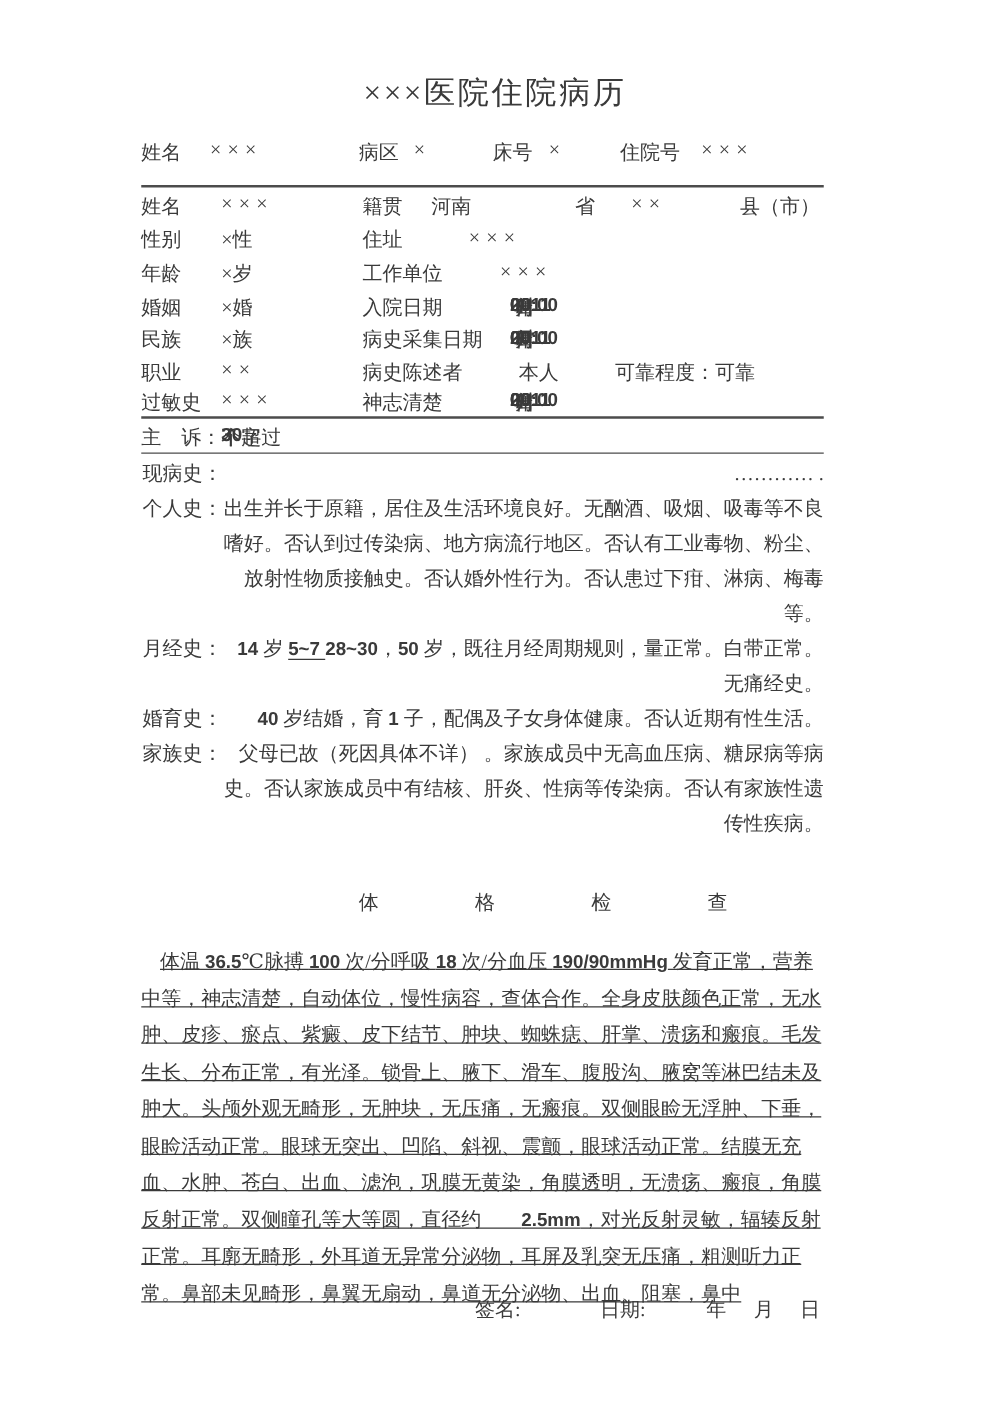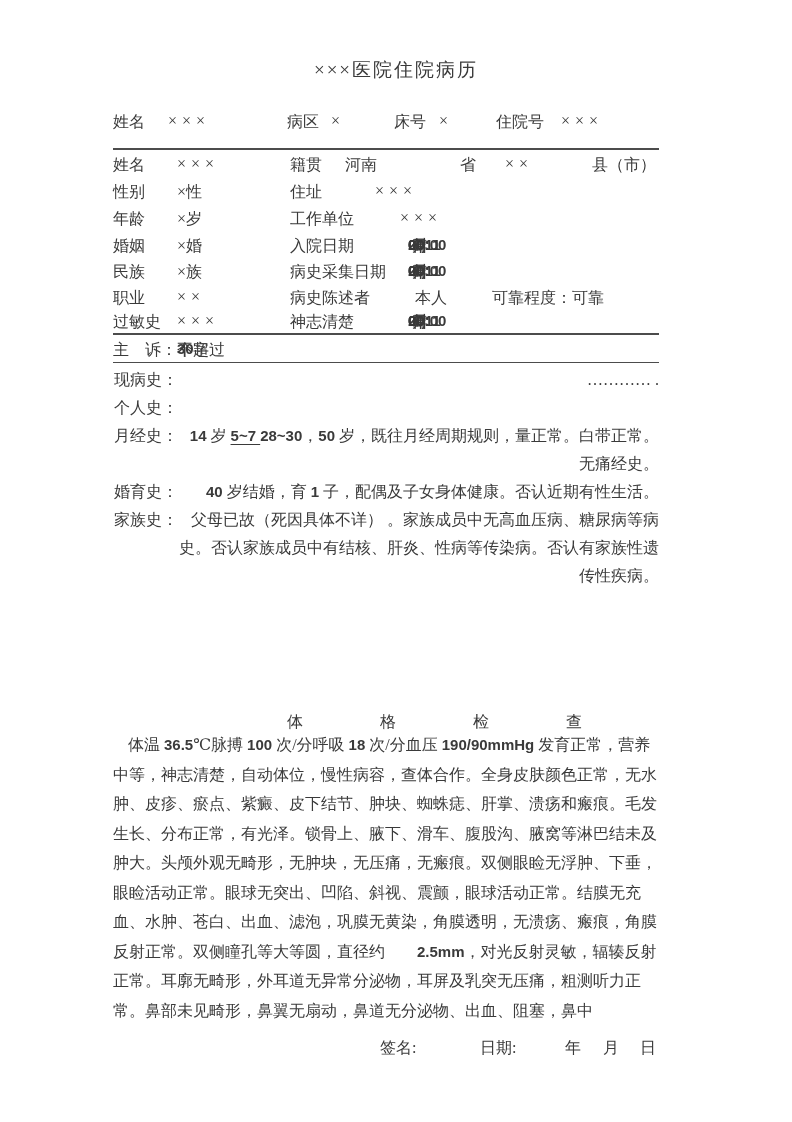--- a/index.html
+++ b/index.html
@@ -3,35 +3,35 @@
 <meta charset="utf-8">
 <style>
   html,body{margin:0;padding:0;background:#ffffff;}
   .page{
     position:relative;width:792px;height:1122px;background:#fff;
     font-family:"Liberation Serif","DejaVu Serif",serif;
     font-size:16px;color:#3a3a3a;overflow:hidden;
   }
   .title{
     position:absolute;top:57px;left:0;width:100%;text-align:center;
-    font-size:19px;letter-spacing:2px;
+    font-size:25px;letter-spacing:2px;
   }
   .row{position:absolute;left:113px;width:546px;height:26px;}
   .row span{position:absolute;top:0;white-space:pre;}
   .hline{position:absolute;left:113px;width:546px;height:0;border-top:2px solid #4c4c4c;}
   .hline.thin{border-top-width:1px;}
   .b{font-family:"Liberation Sans","DejaVu Sans",sans-serif;font-weight:bold;font-size:15px;}
   .u{text-decoration:underline;text-underline-offset:3px;}
   .v{letter-spacing:5px;}
   #histories{position:absolute;left:113px;top:366px;width:546px;}
   .hist{display:flex;line-height:28px;text-align:right;}
   .hist .hl{flex:0 0 65px;}
   .hist .hb{flex:1;}
   #exam-heading{position:absolute;left:113px;top:712px;padding-left:174px;letter-spacing:77px;white-space:nowrap;}
-  #exam-para{position:absolute;left:113px;top:730px;width:546px;line-height:29.5px;text-indent:15px;}
+  #exam-para{position:absolute;left:113px;top:755px;width:546px;line-height:29.5px;text-indent:15px;text-decoration:underline;}
   #signature{position:absolute;left:113px;top:1038px;width:546px;height:24px;}
   #signature span{position:absolute;top:0;white-space:pre;}
 </style>
 </head>
 <body>
 
 <div class="page">
 
   <div class="title">×××医院住院病历</div>
 
@@ -110,20 +110,21 @@
 
   <div class="hline thin" style="top:362px"></div>
 
   <div id="histories">
     <div class="hist">
       <span class="hl">现病史：</span>
       <span class="hb"><span>………… .</span></span>
     </div>
     <div class="hist">
       <span class="hl">个人史：</span>
+      <span class="hb"><span>出生并长于原籍，居住及生活环境良好。无酗酒、吸烟、吸毒等不良嗜好。否认到过传染病、地方病流行地区。否认有工业毒物、粉尘、放射性物质接触史。否认婚外性行为。否认患过下疳、淋病、梅毒等。</span></span>
     </div>
     <div class="hist">
       <span class="hl">月经史：</span>
       <span class="hb"><span class="b">14</span><span> 岁 </span><span class="b u">5~7 </span><span class="b">28~30</span><span>，</span><span class="b">50</span><span> 岁，既往月经周期规则，量正常。白带正常。无痛经史。</span></span>
     </div>
     <div class="hist">
       <span class="hl">婚育史：</span>
       <span class="hb"><span class="b">40</span><span> 岁结婚，育 </span><span class="b">1</span><span> 子，配偶及子女身体健康。否认近期有性生活。</span></span>
     </div>
     <div class="hist">

